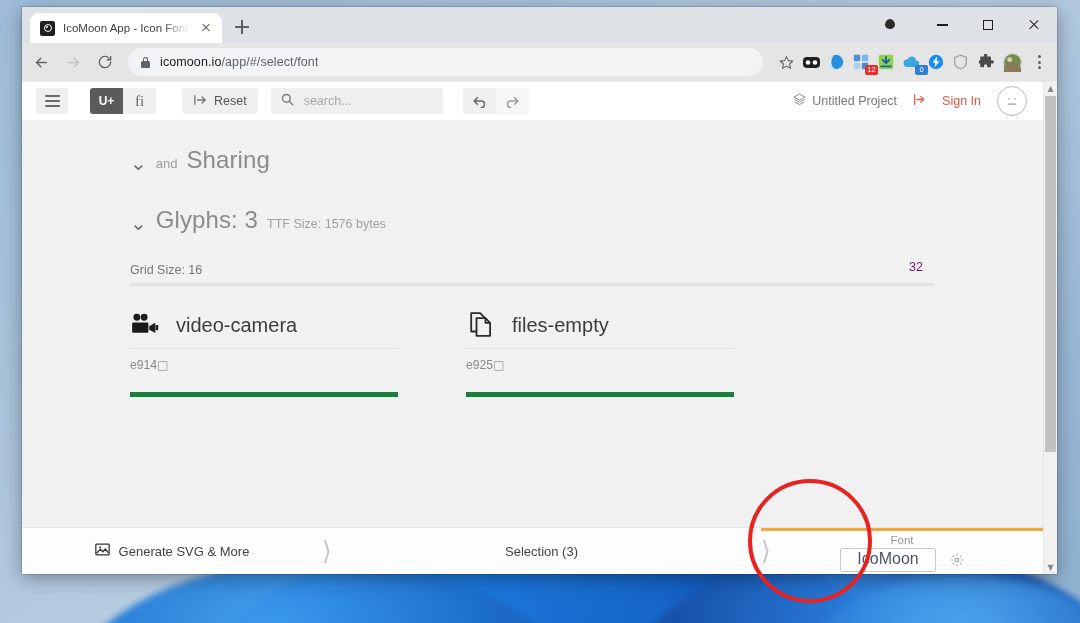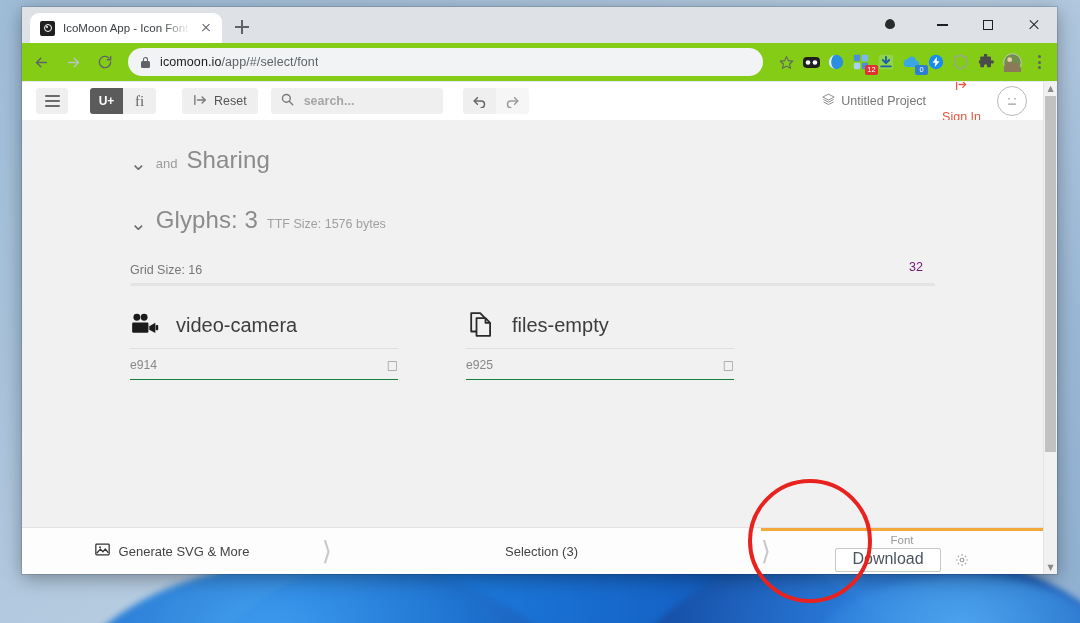--- a/index.html
+++ b/index.html
@@ -154,21 +154,21 @@
   .winbtn .cls::before, .winbtn .cls::after {
     content:''; position:absolute; left:0; top:5.3px;
     width:12px; height:1.3px; background:#1f1f1f;
   }
   .winbtn .cls::before { transform: rotate(45deg); }
   .winbtn .cls::after  { transform: rotate(-45deg); }
 
   
   .navbar {
     height: 38px;
-    background: #84cc16;
+    background: #e5e5e5;
     display: flex; align-items: center;
     padding: 0 8px 0 4px;
     gap: 2px;
     border-bottom: 1px solid #e8eaed;
   }
   .navicon {
     width: 30px; height: 30px;
     display: flex; align-items: center; justify-content: center;
     border-radius: 50%;
     cursor: pointer;
@@ -287,36 +287,35 @@
     width: 152px;
     display: flex; align-items: center;
     gap: 8px; padding: 0 10px;
     margin-left: 13px;
     cursor: text;
   }
   .searchbox input {
     border: none; background: transparent; outline: none;
     font-size: 12.5px; color: #333; width: 100%;
     font-family: "Liberation Sans", sans-serif;
-    font-weight: bold;
   }
   .searchbox input::placeholder { color: #a6a6a6; }
   .undoredo { display:flex; margin-left: 20px; border-radius:3px; overflow:hidden;}
   .undoredo .ur {
     width: 33px; height: 26px; background:#efefef;
     display:flex; align-items:center; justify-content:center; cursor:pointer;
     color:#666;
   }
   .undoredo .ur.re { background:#f6f6f6; color:#9a9a9a;}
   .appbar-right {
     margin-left: auto;
     display: flex; align-items: center; gap: 16px;
   }
   .proj { display:flex; align-items:center; gap:6px; font-size:12.5px; color:#777; cursor:pointer;}
-  .signin { display:flex; align-items:center; gap:16px; font-size:12.5px; color:#e8563f; cursor:pointer;flex-direction:column;}
+  .signin { display:flex; align-items:center; gap:16px; font-size:12.5px; color:#e8563f; cursor:pointer;}
   .avatar {
     width: 28px; height: 28px; border-radius:50%;
     border: 1.4px solid #b8b8b8;
     display:flex; align-items:center; justify-content:center;
     cursor:pointer;
   }
 
   
   .content {
     position: absolute;
@@ -381,23 +380,23 @@
     width: 268px;
   }
   .glyph-top {
     display: flex; align-items: center; gap: 16px;
     padding-bottom: 8px;
     border-bottom: 1px solid #e0e0e0;
   }
   .glyph-icon { width: 30px; height: 30px; flex: 0 0 auto; display:flex;align-items:center;justify-content:center;}
   .glyph-name { font-size: 20px; color: #3d3d3d; }
   .glyph-bot {
-    display: flex; align-items: center; justify-content: space-between;
-    padding: 9px 0 7px 0;
-    border-bottom: 1px solid #15803d;
+    display: flex; align-items: center; justify-content: flex-start;
+    padding: 9px 0 20px 0;
+    border-bottom: 5px solid #15803d;
   }
   .glyph-code { font-size: 12.2px; color: #888; }
   .glyph-char { font-size: 12px; color: #9a9a9a; font-family:"DejaVu Sans", sans-serif;}
 
   
   .bottombar {
     position: absolute;
     left: 0; right: 0; bottom: 0;
     height: 46px;
     background: #fdfdfd;
@@ -782,21 +781,21 @@
             <span>Generate SVG &amp; More</span>
             <span class="bb-arrow">⟩</span>
           </div>
           <div class="bb-seg bb-selection">
             <span>Selection (3)</span>
             <span class="bb-arrow">⟩</span>
           </div>
           <div class="bb-download">
             <span class="bb-dl-label">Font</span>
             <span class="bb-dl-row">
-              <button class="bb-dl-btn">Download</button>
+              <button class="bb-dl-btn">IcoMoon</button>
               <span class="bb-gear">
                 <svg width="14" height="14" viewBox="0 0 20 20" fill="none" stroke="#999" stroke-width="1.5">
                     <circle cx="10" cy="10" r="2.6"></circle>
                     <path d="M10 1.6v2.2M10 16.2v2.2M18.4 10h-2.2M3.8 10H1.6M15.9 4.1l-1.6 1.6M5.7 14.3l-1.6 1.6M15.9 15.9l-1.6-1.6M5.7 5.7 4.1 4.1"></path>
                   </svg>
               </span>
             </span>
           </div>
         </div>
 

